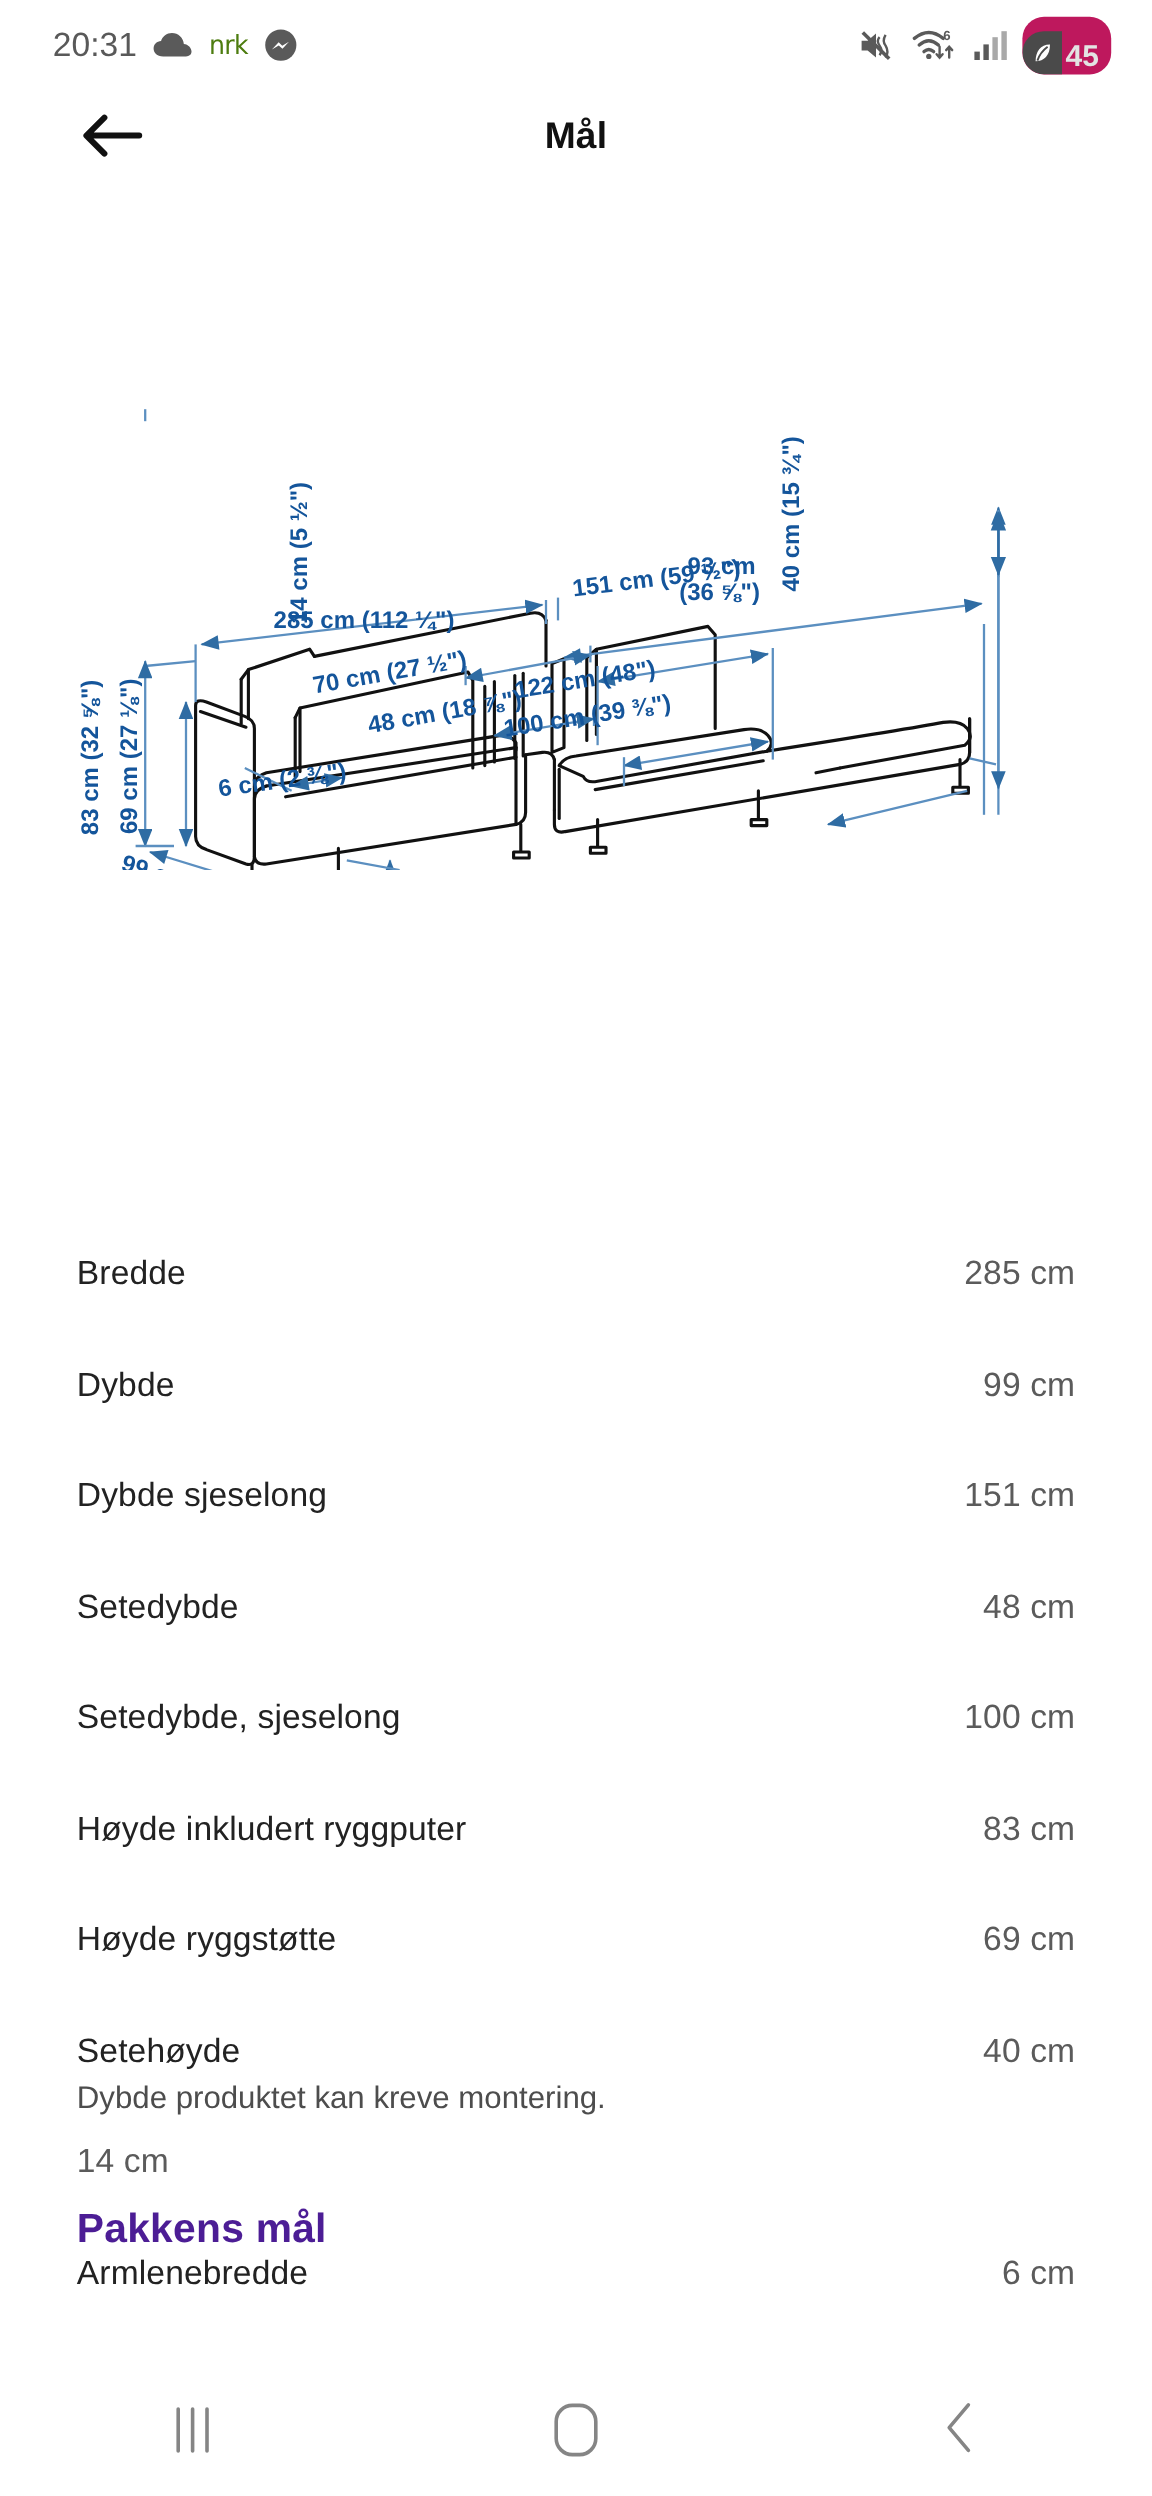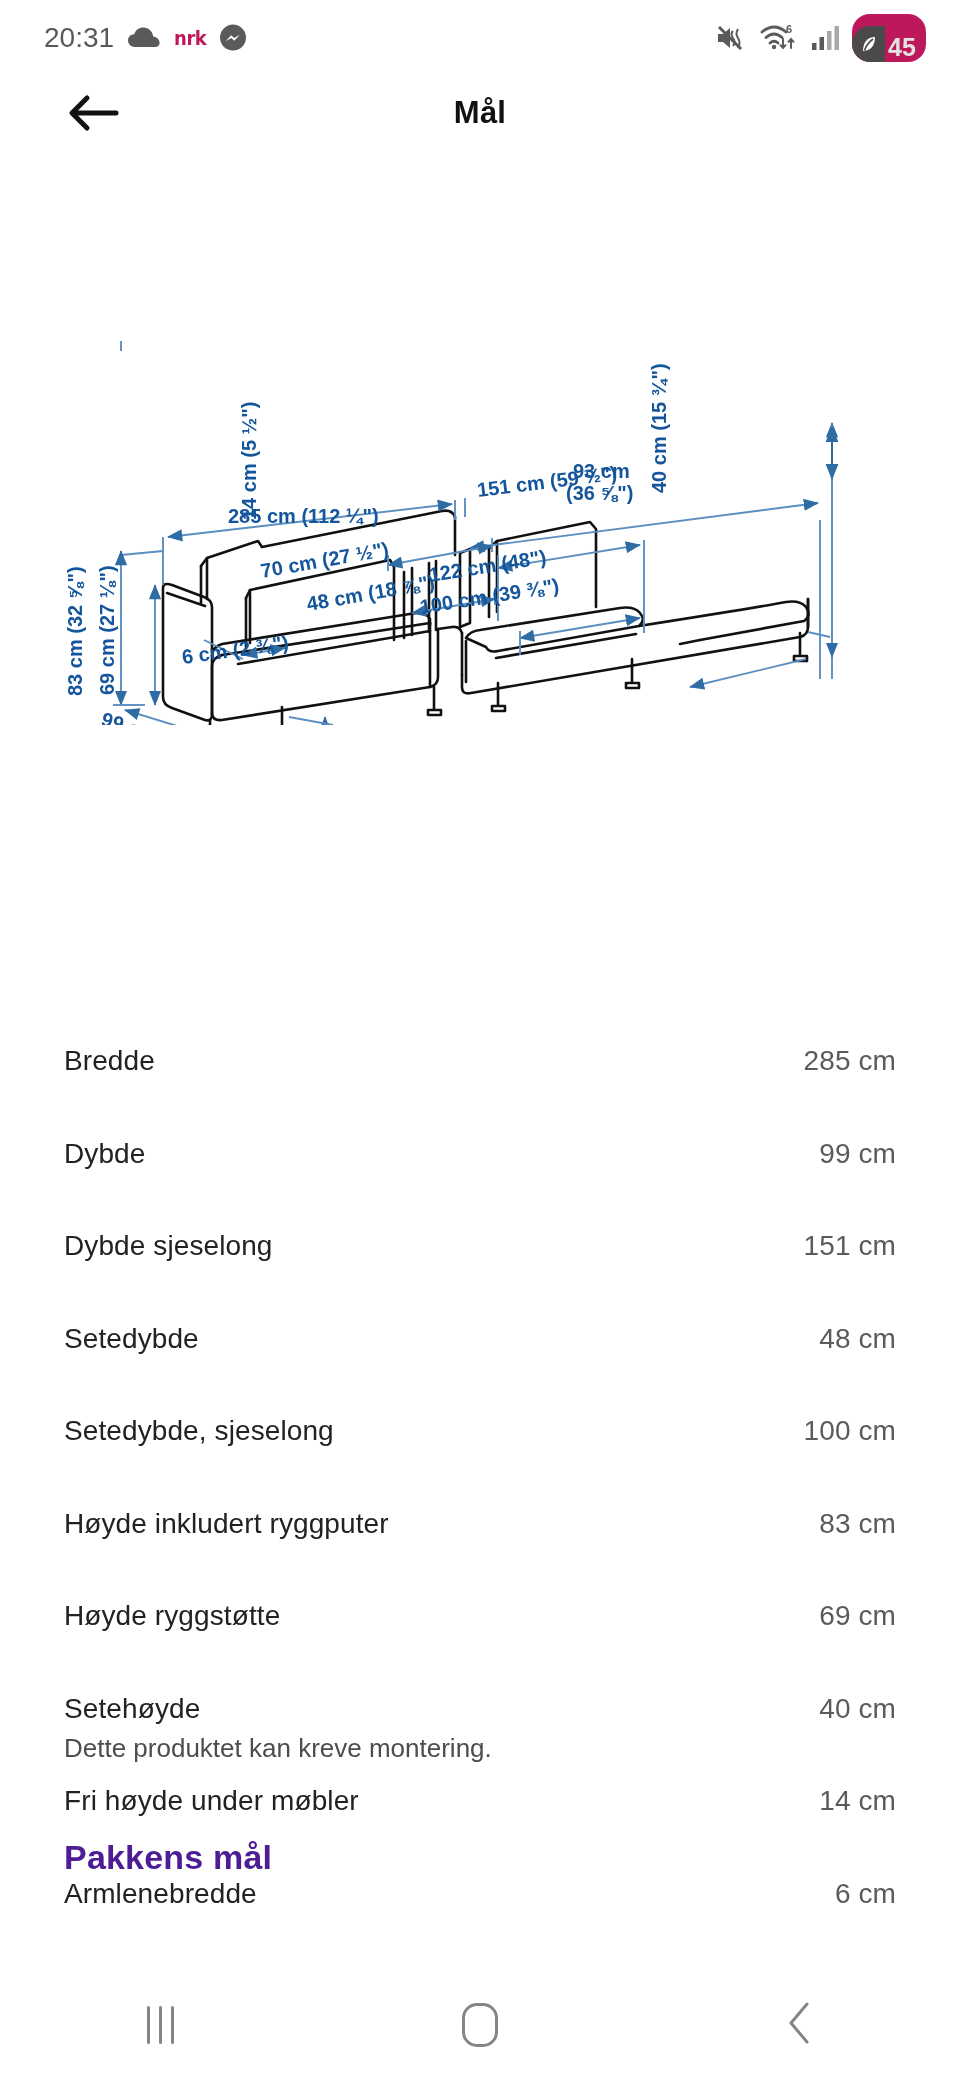--- a/index.html
+++ b/index.html
@@ -14,21 +14,21 @@
   
   .statusbar {
     position: absolute; top: 0; left: 0; width: 960px; height: 76px;
     display: flex; align-items: center; justify-content: space-between;
     padding: 0 34px 0 44px;
   }
   .status-left { display: flex; align-items: center; gap: 13px; }
   .status-time { font-size: 28px; color: #595959; letter-spacing: 0px; font-weight: 400; }
   .status-right { display: flex; align-items: center; gap: 11px; }
   .ico { display:block; }
-  .nrk-logo { font-size: 18px; font-weight: 700; color: #be185d; letter-spacing: -0.5px;
+  .nrk-logo { font-size: 21px; font-weight: 400; color: #4d7c0f; letter-spacing: -0.5px;
               font-family:"DejaVu Sans", sans-serif; transform: scaleY(1.05); }
   .battery-pill {
     height: 48px; min-width: 74px; border-radius: 18px; background: #be185d;
     display: flex; align-items: flex-end; overflow: hidden;
   }
   .battery-fill {
     background: #4a4a4a; height: 36px; width: 33px; border-radius: 18px 0 0 18px;
     display:flex; align-items:center; justify-content:center;
   }
   .battery-num { color: #e3e3e3; font-size: 25px; font-weight: 700; padding: 0 9px 0 3px;
@@ -325,30 +325,29 @@
     </div>
     <div class="spec-row">
       <span class="spec-label">Høyde ryggstøtte</span>
       <span class="spec-value">69 cm</span>
     </div>
     <div class="spec-row">
       <span class="spec-label">Setehøyde</span>
       <span class="spec-value">40 cm</span>
     </div>
     <div class="spec-row">
-      <span class="spec-label">Fri høyde under møbler</span>
       <span class="spec-value">14 cm</span>
     </div>
     <div class="spec-row">
       <span class="spec-label">Armlenebredde</span>
       <span class="spec-value">6 cm</span>
     </div>
   </div>
 
-  <div class="note">Dette produktet kan kreve montering.</div>
+  <div class="note">Dybde produktet kan kreve montering.</div>
   <div class="section-title">Pakkens mål</div>
 
   <div class="navbar">
     <div class="nav-btn">
       <span class="recents-bars">
           <i></i>
           <i></i>
           <i></i>
         </span>
     </div>

